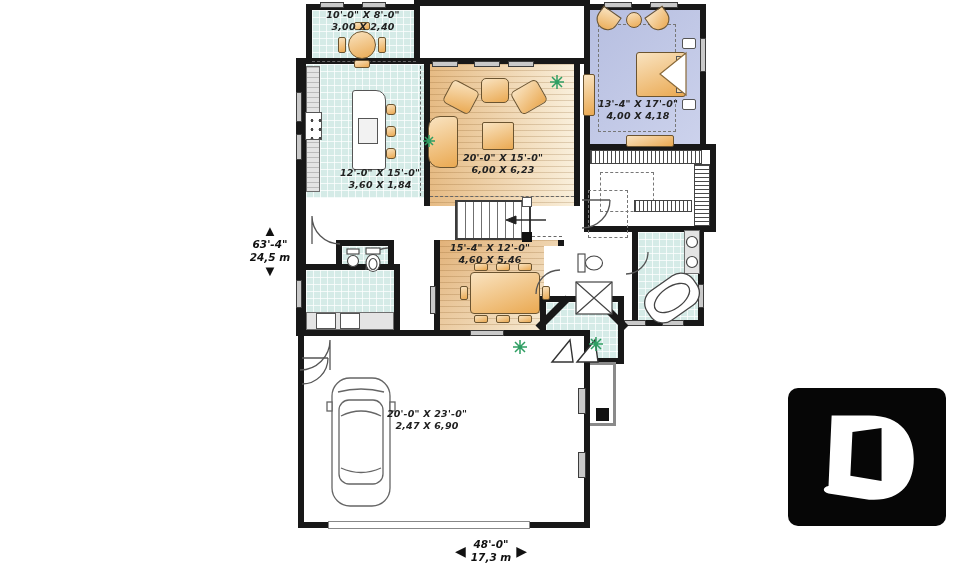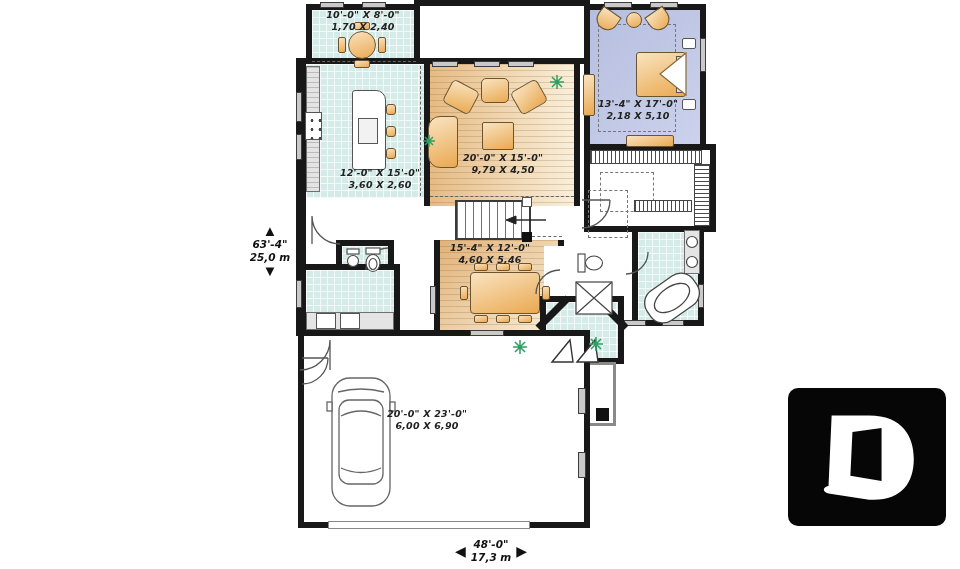--- a/index.html
+++ b/index.html
@@ -234,47 +234,47 @@
           <path d="M0 -7 V7 M-7 0 H7 M-5 -5 L5 5 M5 -5 L-5 5"></path>
         </g>
       <g transform="translate(596,344)">
           <path d="M0 -7 V7 M-7 0 H7 M-5 -5 L5 5 M5 -5 L-5 5"></path>
         </g>
     </g>
   </svg>
 
   <div class="lbl" style="left:308px;top:9px;width:110px;">
     <div>10'-0" X 8'-0"</div>
-    <div>1,70 X 2,40</div>
+    <div>3,00 X 2,40</div>
   </div>
   <div class="lbl" style="left:328px;top:167px;width:104px;">
     <div>12'-0" X 15'-0"</div>
-    <div>3,60 X 2,60</div>
+    <div>3,60 X 1,84</div>
   </div>
   <div class="lbl" style="left:448px;top:152px;width:110px;">
     <div>20'-0" X 15'-0"</div>
-    <div>9,79 X 4,50</div>
+    <div>6,00 X 6,23</div>
   </div>
   <div class="lbl" style="left:585px;top:98px;width:106px;">
     <div>13'-4" X 17'-0"</div>
-    <div>2,18 X 5,10</div>
+    <div>4,00 X 4,18</div>
   </div>
   <div class="lbl" style="left:432px;top:242px;width:116px;">
     <div>15'-4" X 12'-0"</div>
     <div>4,60 X 5,46</div>
   </div>
   <div class="lbl" style="left:370px;top:408px;width:114px;">
     <div>20'-0" X 23'-0"</div>
-    <div>6,00 X 6,90</div>
+    <div>2,47 X 6,90</div>
   </div>
 
   <div class="dim-v" style="left:240px;top:224px;width:60px;">
     <div class="arr">▲</div>
     <div class="txt">63'-4"</div>
-    <div class="txt">25,0 m</div>
+    <div class="txt">24,5 m</div>
     <div class="arr">▼</div>
   </div>
   <div class="dim-h" style="left:455px;top:538px;">
     <span class="arr">◀</span>
     <span style="text-align:center;">
       <div class="txt">48'-0"</div>
       <div class="txt">17,3 m</div>
     </span>
     <span class="arr">▶</span>
   </div>

